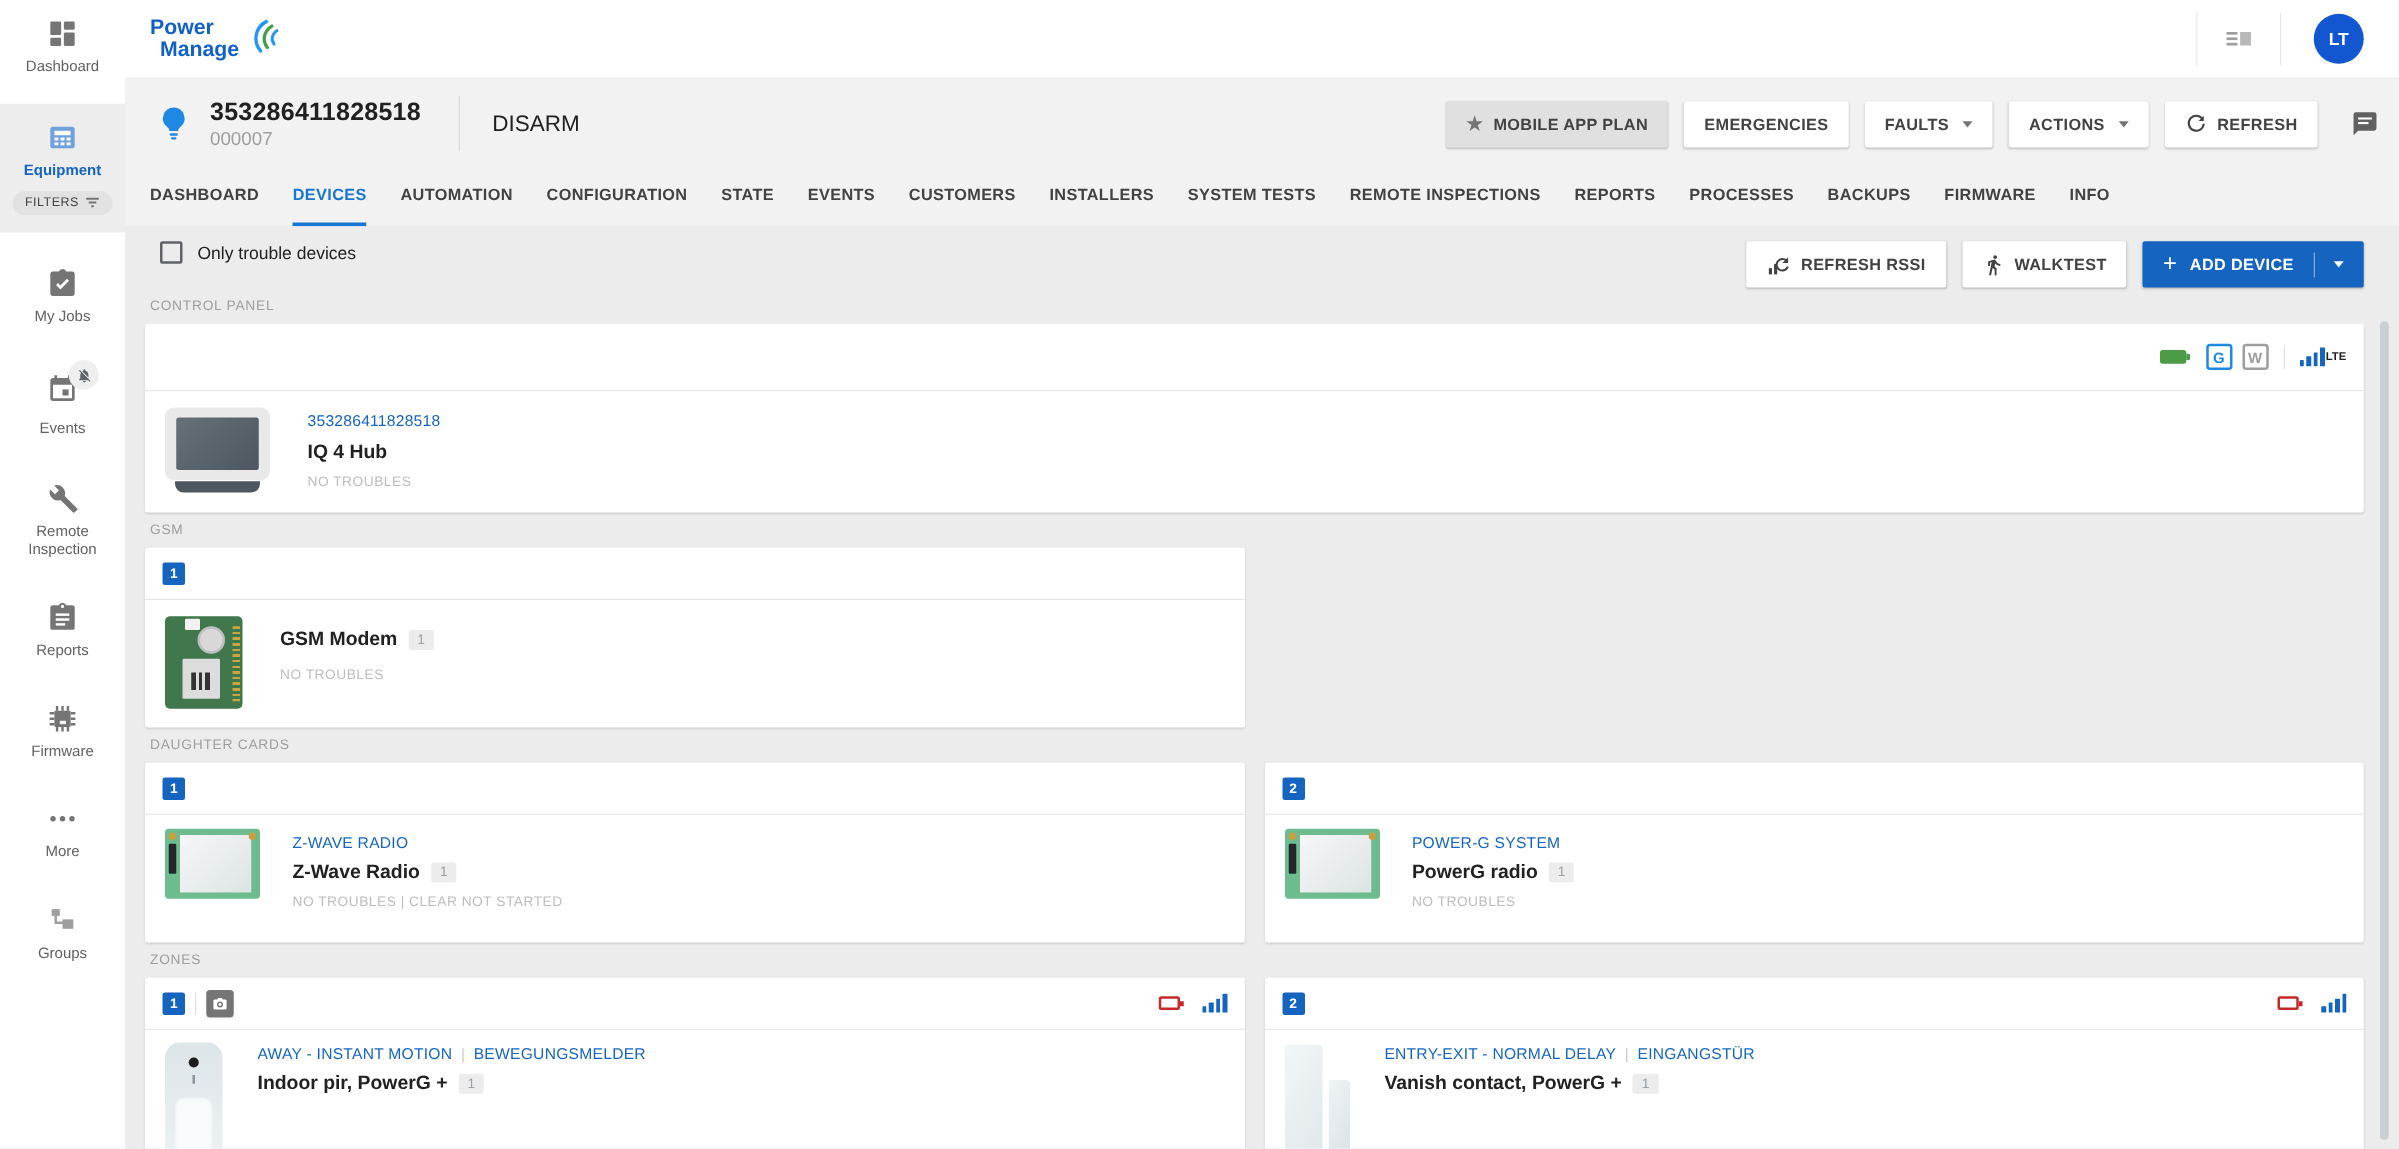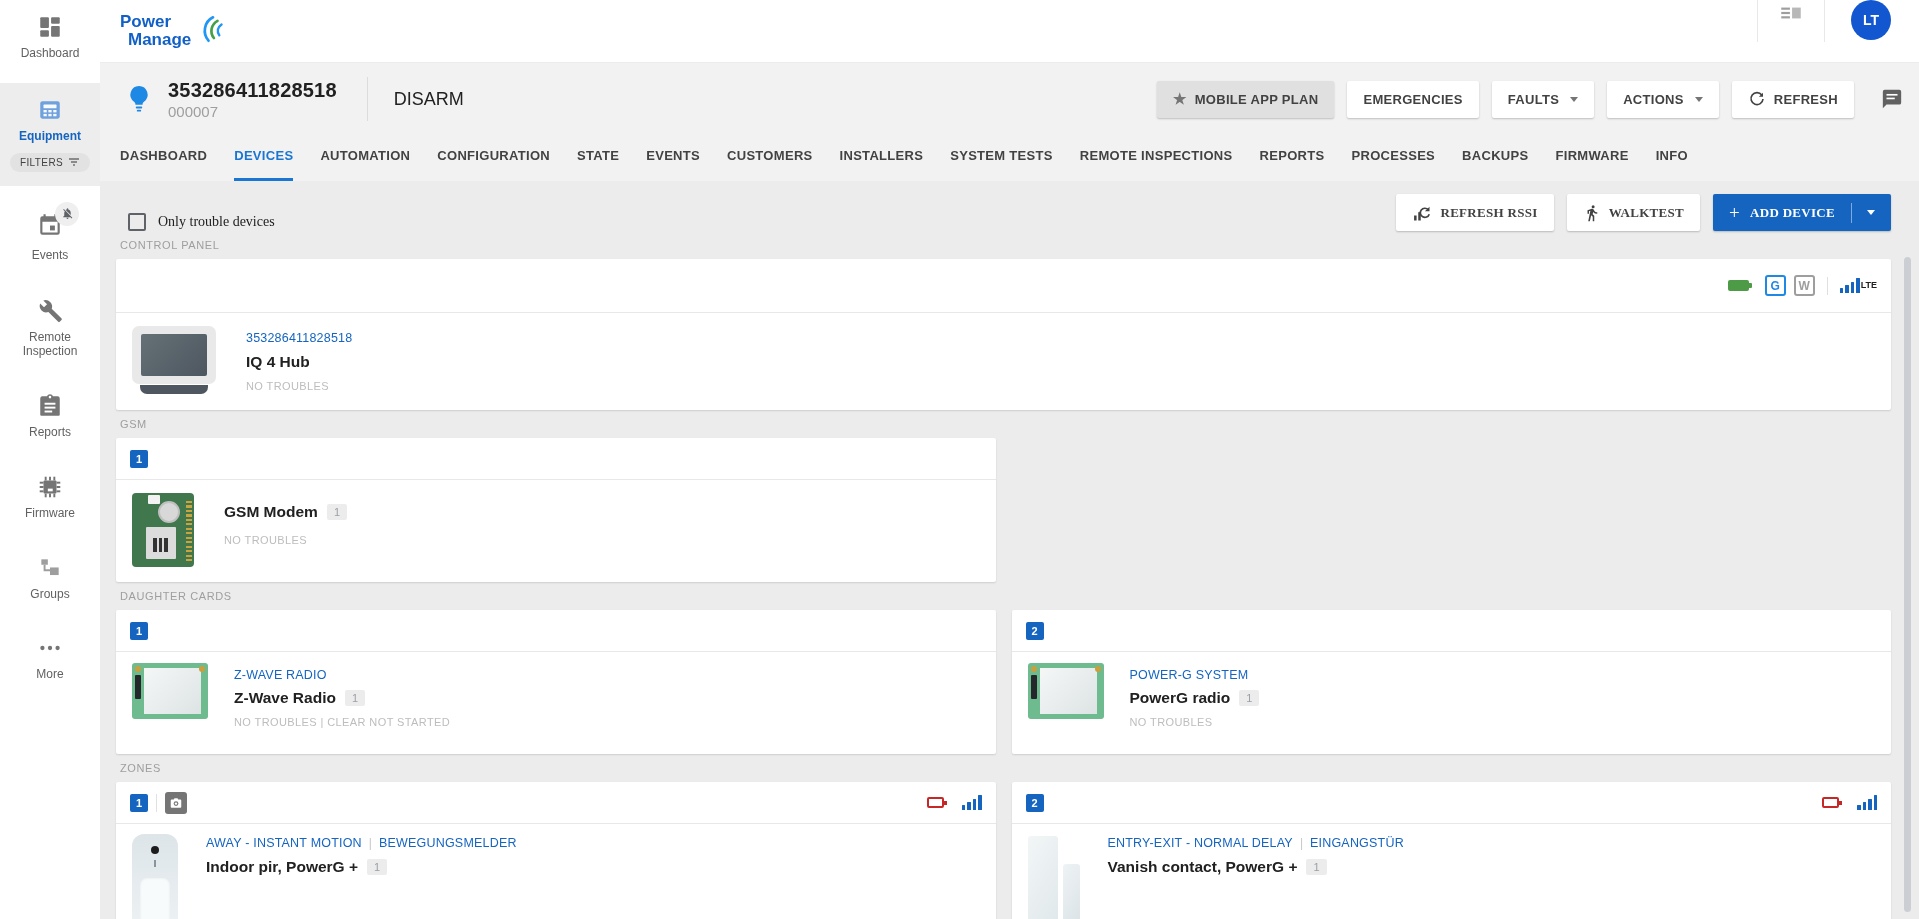--- a/index.html
+++ b/index.html
@@ -16,21 +16,21 @@
   .rail-active .rlabel { color:#1565c0; font-weight:bold; }
   .filters-pill { margin-top:9px; background:#e2e2e2; border-radius:12px; padding:4px 10px; display:flex; align-items:center; gap:5px; font-size:10px; color:#424242; letter-spacing:.4px; cursor:pointer; }
   .events-wrap { position:relative; }
   .bell-badge { position:absolute; top:-10px; right:-16px; width:24px; height:24px; border-radius:50%; background:#efefef; display:flex; align-items:center; justify-content:center; }
   .bell-badge svg { width:13px; height:13px; }
 
   
   .topbar { position:absolute; left:100px; top:0; width:1819px; height:63px; background:#fff; border-bottom:1px solid #ececec; display:flex; align-items:center; }
   .logo { display:flex; align-items:flex-start; gap:4px; margin-left:20px; cursor:pointer; }
   .logo-text { color:#1160c7; font-weight:bold; font-size:17px; line-height:1.05; }
-  .topbar-right { margin-left:auto; display:flex; height:100%; }
+  .topbar-right { margin-left:auto; display:flex; align-items:center; height:100%; }
   .tb-divider { width:1px; height:42px; background:#e8e8e8; }
   .panels-btn { width:66px; display:flex; justify-content:center; cursor:pointer; }
   .avatar { width:40px; height:40px; border-radius:50%; background:#1256d0; color:#fff; font-size:14px; font-weight:bold; display:flex; align-items:center; justify-content:center; margin:0 28px 0 26px; cursor:pointer; }
 
   
   .phead { position:absolute; left:100px; top:63px; width:1819px; height:118px; background:#f2f2f2; }
   .phead-row1 { display:flex; align-items:center; height:72px; padding-left:26px; }
   .bulb { width:26px; height:30px; }
   .pid-block { margin-left:16px; }
   .pid { font-size:20px; font-weight:bold; color:#212121; letter-spacing:.2px; }
@@ -42,21 +42,21 @@
   .btn-gray { background:#e0e0e0; }
   .star { color:#757575; font-size:15px; }
   .caret { width:0; height:0; border-left:4.5px solid transparent; border-right:4.5px solid transparent; border-top:5px solid #757575; margin-left:3px; }
   .chat-btn { margin-left:14px; cursor:pointer; display:flex; }
   .tabs { position:absolute; left:20px; right:10px; bottom:0; display:flex; gap:27px; }
   .tab { font-size:13px; font-weight:bold; letter-spacing:.3px; color:#424242; padding-bottom:15px; cursor:pointer; white-space:nowrap; border-bottom:3px solid transparent; }
   .tab.active { color:#1976d2; border-bottom-color:#1976d2; }
 
   
   .content { position:absolute; left:100px; top:181px; width:1819px; height:738px; background:#ececec; overflow:hidden; }
-  .toolbar { display:flex; align-items:flex-end; height:38px; margin:12px 28px 8px 16px;font-family:Liberation Serif, serif; }
+  .toolbar { display:flex; align-items:flex-start; height:38px; margin:12px 28px 8px 16px; }
   .cb-group { display:flex; align-items:center; gap:12px; margin-left:12px; cursor:pointer; }
   .checkbox { width:18px; height:18px; border:2px solid #5f6368; border-radius:2px; background:transparent; }
   .cb-label { font-size:14px; color:#212121; }
   .toolbar-right { margin-left:auto; display:flex; align-items:center; gap:13px; }
   .btn-blue { background:#1565c0; color:#fff; }
   .btn-blue .plus { font-size:19px; font-weight:normal; margin-right:2px; }
   .add-split { width:1px; height:20px; background:rgba(255,255,255,.45); margin:0 4px 0 8px; }
   .caret-w { border-top-color:#fff; }
 
   .section-label { font-size:11px; color:#9e9e9e; letter-spacing:.6px; margin:8px 0 8px 20px; }
@@ -160,20 +160,27 @@
           <svg width="12" height="10" viewBox="0 0 12 10">
               <g stroke="#757575" stroke-width="1.6">
                 <line x1="1" y1="2" x2="11" y2="2"></line>
                 <line x1="3" y1="5" x2="9" y2="5"></line>
                 <line x1="5" y1="8" x2="7" y2="8"></line>
               </g>
             </svg>
         </div>
       </div>
     </div>
+    <div class="rail-item" style="margin-top:14px;">
+      <svg viewBox="0 0 24 24">
+          <path fill="#757575" d="M19 3h-4.2A3 3 0 0 0 9.2 3H5a2 2 0 0 0-2 2v14a2 2 0 0 0 2 2h14a2 2 0 0 0 2-2V5a2 2 0 0 0-2-2z"></path>
+          <path fill="#fff" d="M10.4 16.2l-3.2-3.2 1.5-1.5 1.7 1.7 4.9-4.9 1.5 1.5z"></path>
+        </svg>
+      <span class="rlabel">My Jobs</span>
+    </div>
     <div class="rail-item" style="margin-top:12px;">
       <span class="events-wrap">
         <svg viewBox="0 0 24 24">
             <path fill="#757575" d="M19 4h-1V2h-2v2H8V2H6v2H5a2 2 0 0 0-2 2v13a2 2 0 0 0 2 2h14a2 2 0 0 0 2-2V6a2 2 0 0 0-2-2zm0 15H5V9h14z"></path>
             <rect x="12" y="12.5" width="4.5" height="4.5" fill="#757575"></rect>
           </svg>
         <span class="bell-badge">
           <svg viewBox="0 0 24 24">
               <path fill="#5f6368" d="M12 22a2 2 0 0 0 2-2h-4a2 2 0 0 0 2 2zm6-6v-5c0-3.1-1.7-5.6-4.5-6.3V4a1.5 1.5 0 0 0-3 0v.7c-.7.2-1.3.4-1.8.8L18 14.8V16zM5.3 3.6L4 4.9l3 3A7.9 7.9 0 0 0 6 11v5l-2 2v1h13.5l2.1 2.1 1.3-1.3z"></path>
             </svg>
@@ -214,35 +221,35 @@
             <line x1="18" y1="12" x2="21.5" y2="12"></line>
             <line x1="18" y1="16" x2="21.5" y2="16"></line>
           </g>
           <rect x="6" y="6" width="12" height="12" rx="1" fill="#757575"></rect>
           <rect x="10" y="13.5" width="4.5" height="2.5" fill="#fff"></rect>
         </svg>
       <span class="rlabel">Firmware</span>
     </div>
     <div class="rail-item" style="margin-top:8px;">
       <svg viewBox="0 0 24 24">
-          <path d="M7 9v5h6" stroke="#9e9e9e" stroke-width="1.8" fill="none"></path>
-          <rect x="4" y="4" width="6" height="5" fill="#9e9e9e"></rect>
-          <rect x="12" y="11.5" width="8" height="7" fill="#9e9e9e"></rect>
-        </svg>
-      <span class="rlabel">Groups</span>
-    </div>
-    <div class="rail-item" style="margin-top:8px;">
-      <svg viewBox="0 0 24 24">
           <g fill="#757575">
             <circle cx="5" cy="12" r="2"></circle>
             <circle cx="12" cy="12" r="2"></circle>
             <circle cx="19" cy="12" r="2"></circle>
           </g>
         </svg>
       <span class="rlabel">More</span>
+    </div>
+    <div class="rail-item" style="margin-top:8px;">
+      <svg viewBox="0 0 24 24">
+          <path d="M7 9v5h6" stroke="#9e9e9e" stroke-width="1.8" fill="none"></path>
+          <rect x="4" y="4" width="6" height="5" fill="#9e9e9e"></rect>
+          <rect x="12" y="11.5" width="8" height="7" fill="#9e9e9e"></rect>
+        </svg>
+      <span class="rlabel">Groups</span>
     </div>
   </aside>
 
   <header class="topbar">
     <div class="logo">
       <div class="logo-text">
         <div>Power</div>
         <div style="margin-left:8px;">Manage</div>
       </div>
       <svg width="36" height="36" viewBox="0 0 40 40" style="margin-top:-2px;">

